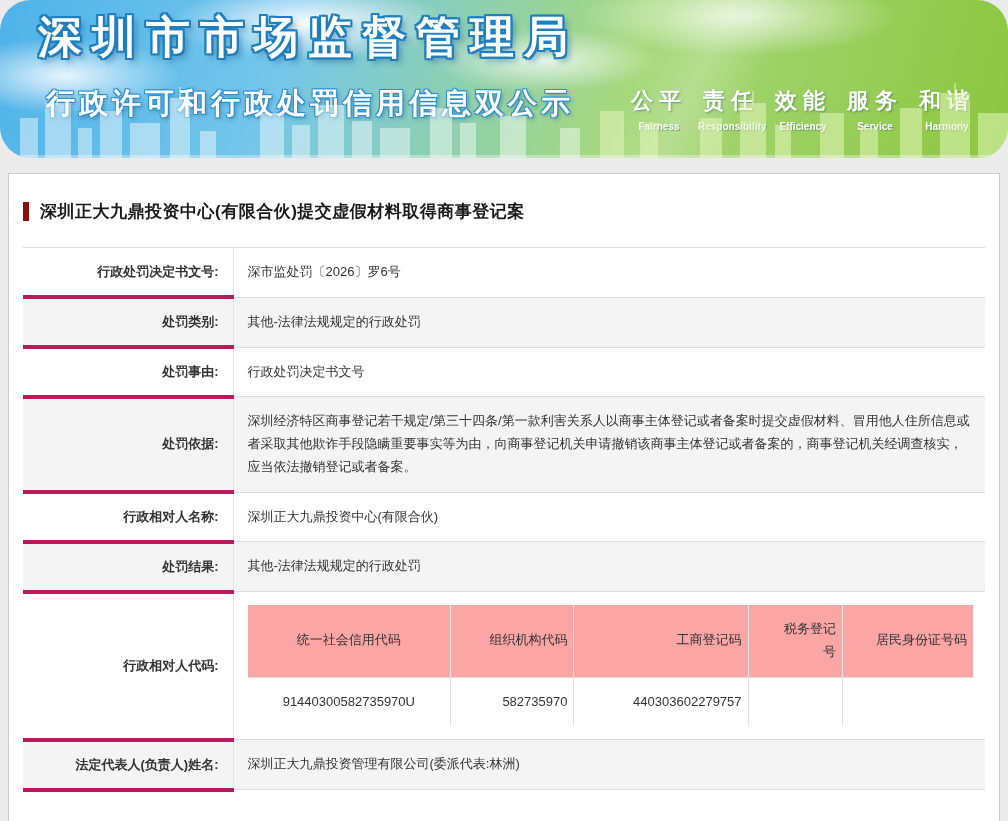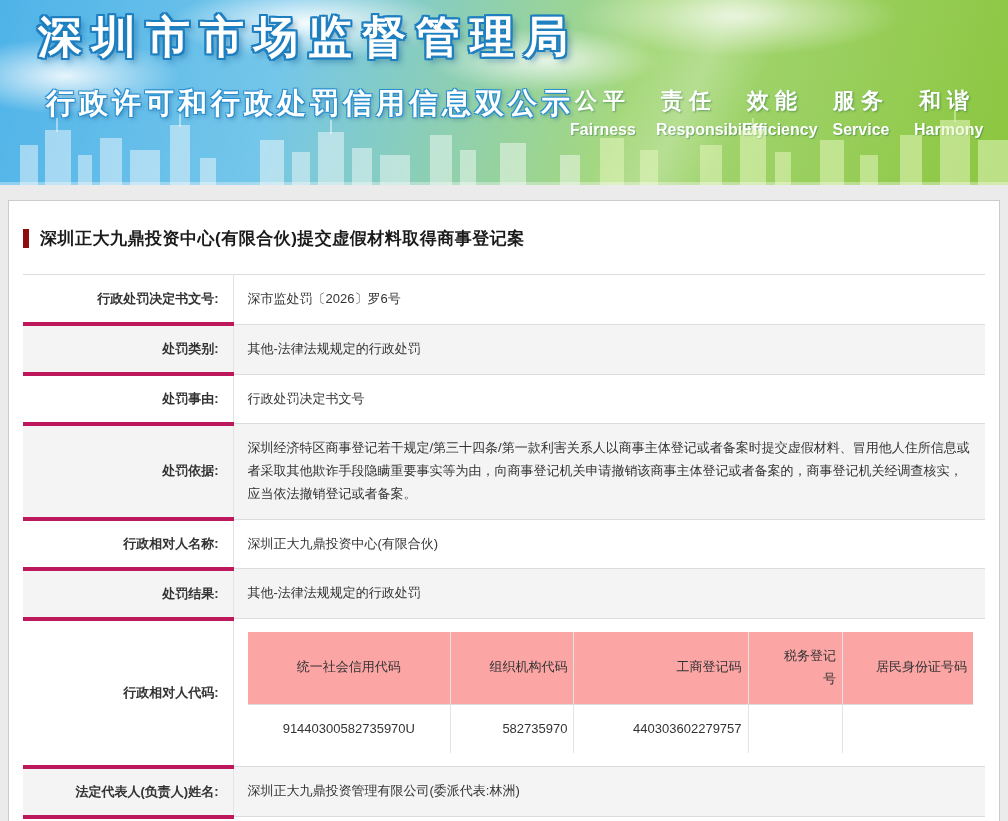--- a/index.html
+++ b/index.html
@@ -9,23 +9,24 @@
     height: 821px;
     overflow: hidden;
     background: #ebebeb;
     font-family: "Liberation Sans", "DejaVu Sans", sans-serif;
     color: #333;
   }
 
   
   .banner {
     position: relative;
-    height: 185px;
+    height: 158px;
     overflow: hidden;
     background: linear-gradient(105deg, #4fb3e8 0%, #74c6ea 28%, #a6d87c 62%, #8cc63f 100%);
+    border-radius: 31px;
   }
   .cloud {
     position: absolute;
     background: radial-gradient(closest-side, rgba(255,255,255,0.95), rgba(255,255,255,0));
     border-radius: 50%;
     pointer-events: none;
   }
   .cloud.c1 { left: 170px; top: -14px; width: 280px; height: 74px; }
   .cloud.c2 { left: 430px; top: 28px; width: 230px; height: 64px; opacity: .8; }
   .cloud.c3 { left: -50px; top: 38px; width: 230px; height: 76px; opacity: .9; }
@@ -47,30 +48,30 @@
   .site-subtitle {
     position: absolute; left: 46px; top: 84px;
     font-size: 29px; font-weight: bold; color: #ffffff; letter-spacing: 4px;
     text-shadow:
       1px 1px 0 #2a8fd0, -1px -1px 0 #2a8fd0, 1px -1px 0 #2a8fd0, -1px 1px 0 #2a8fd0,
       2px 2px 4px rgba(17, 84, 140, 0.5);
     white-space: nowrap;
   }
   .slogan {
     position: absolute; right: 28px; top: 86px;
-    display: flex; gap: 20px;
+    display: flex; gap: 6px;
   }
   .slogan-item { width: 66px; text-align: center; }
   .slogan-cn {
     display: block; font-size: 22px; font-weight: bold; color: #fff;
     letter-spacing: 6px; white-space: nowrap;
     text-shadow: 1px 1px 2px rgba(30, 100, 60, 0.5);
   }
   .slogan-en {
-    display: block; margin-top: 5px; font-size: 16px; font-weight: bold; color: #fff;
+    display: block; margin-top: 5px; font-size: 10px; font-weight: bold; color: #fff;
     white-space: nowrap; text-shadow: 1px 1px 1px rgba(30, 100, 60, 0.45);
   }
   .skyline { position: absolute; left: 0; bottom: 0; width: 100%; height: 75px; display: block; }
 
   
   .content {
     margin: 15px 8px 0 8px;
     background: #ffffff;
     border: 1px solid #cccccc;
     padding: 18px 14px 30px 14px;

